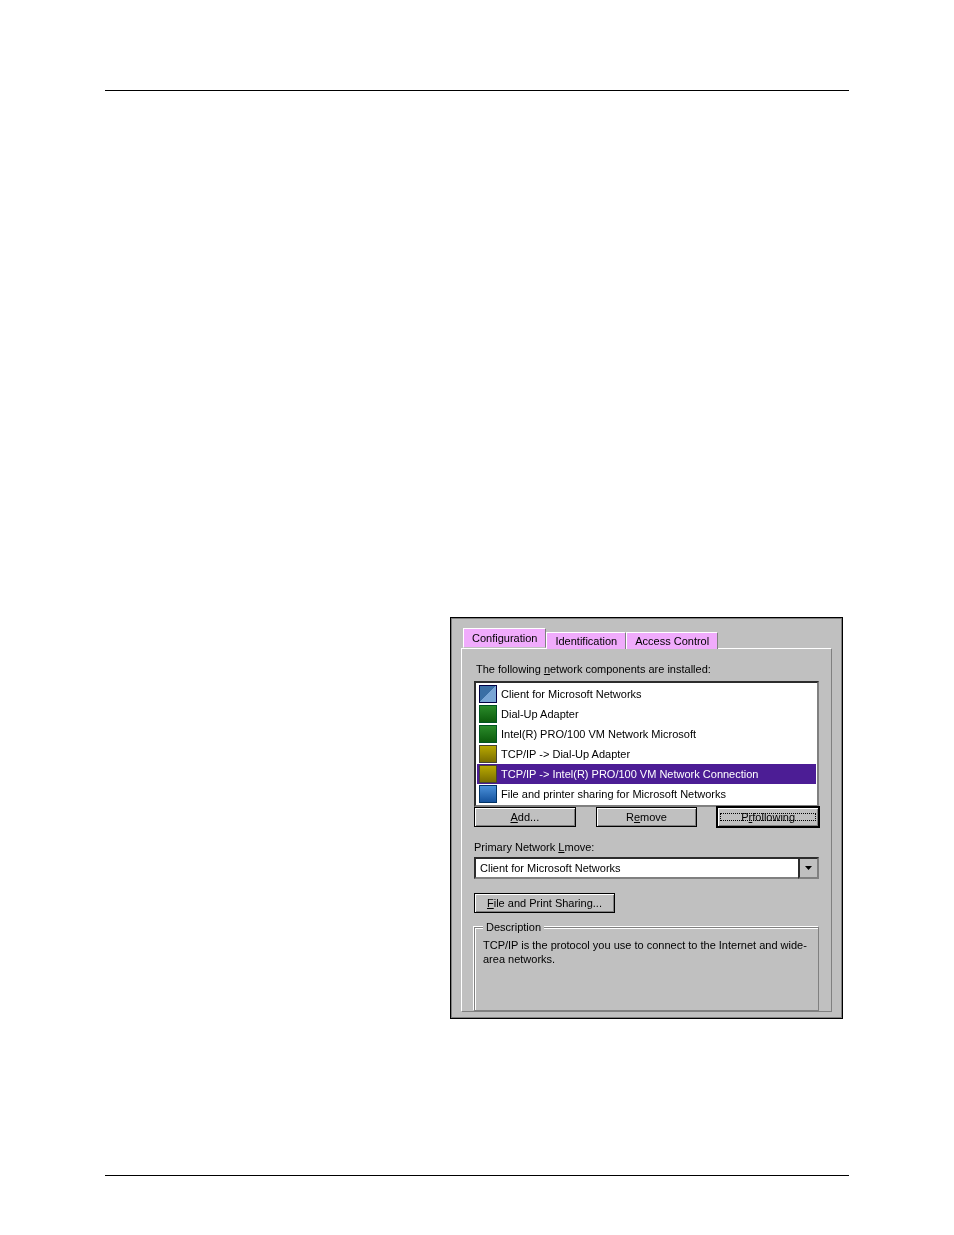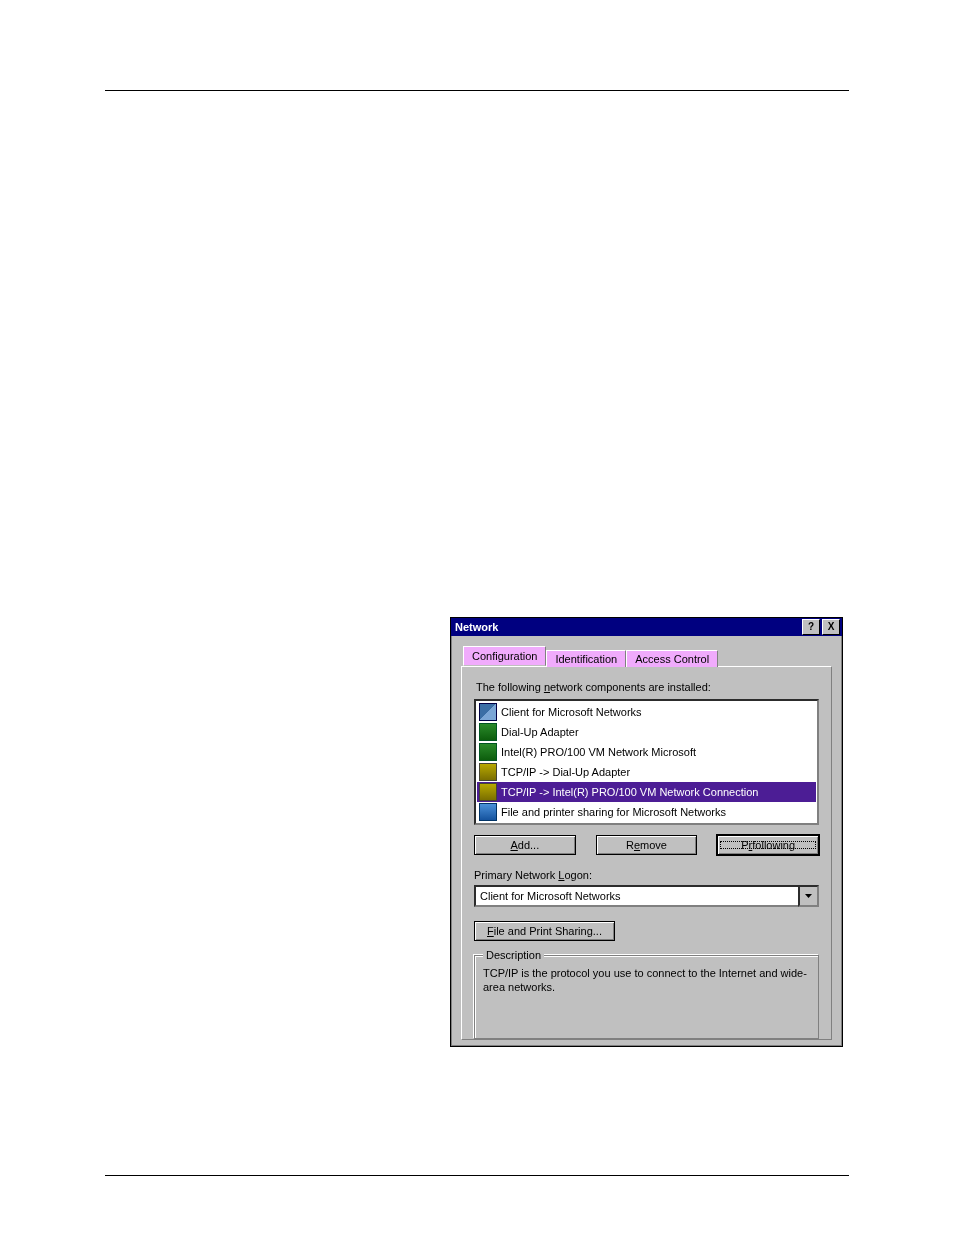--- a/index.html
+++ b/index.html
@@ -137,21 +137,21 @@
   
   .ic-client { background: linear-gradient(135deg,#3a6ea5 50%,#7aa6d6 50%); border:1px solid #004; }
   .ic-adapter { background: linear-gradient(#2a8a2a,#0d5d0d); border:1px solid #052; }
   .ic-proto   { background: linear-gradient(#b8a800,#7a6e00); border:1px solid #443; }
   .ic-share   { background: linear-gradient(#4a90d9,#15539e); border:1px solid #036; }
 
   
   .btnrow {
     display: flex;
     gap: 20px;
-    margin-top: 10px;
+    margin-top: 0;
     justify-content: space-between;
   }
   .w-btn {
     flex: 1;
     background: #c0c0c0;
     border: 1px solid #000;
     box-shadow: inset 1px 1px 0 #fff, inset -1px -1px 0 #808080;
     padding: 3px 0;
     text-align: center;
     cursor: default;
@@ -240,29 +240,20 @@
 
   .u { text-decoration: underline; }
 </style>
 </head>
 <body>
 
 <div class="page-rule top"></div>
 <div class="page-rule bottom"></div>
 
 <div class="dialog">
-  <div class="titlebar">
-    <span class="titlebar-title">Network</span>
-    <div class="titlebar-btn">
-      <span>?</span>
-    </div>
-    <div class="titlebar-btn">
-      <span>X</span>
-    </div>
-  </div>
 
   <div class="client">
 
     <div class="tabstrip">
       <div class="tab active">
         <span>Configuration</span>
       </div>
       <div class="tab">
         <span>Identification</span>
       </div>
@@ -312,21 +303,21 @@
           <span>R</span><span class="u">e</span><span>move</span>
         </div>
         <div class="w-btn default">
           <span class="inner-dotted">
             <span>P</span><span class="u">r</span><span>following</span>
           </span>
         </div>
       </div>
 
       <div class="section-label">
-        <span>Primary Network </span><span class="u">L</span><span>ogon:</span>
+        <span>Primary Network </span><span class="u">L</span><span>move:</span>
       </div>
       <div class="dropdown">
         <div class="dropdown-input">Client for Microsoft Networks</div>
         <div class="dropdown-btn">
           <svg viewBox="0 0 7 4">
               <polygon points="0,0 7,0 3.5,4" fill="#000"></polygon>
             </svg>
         </div>
       </div>
 

